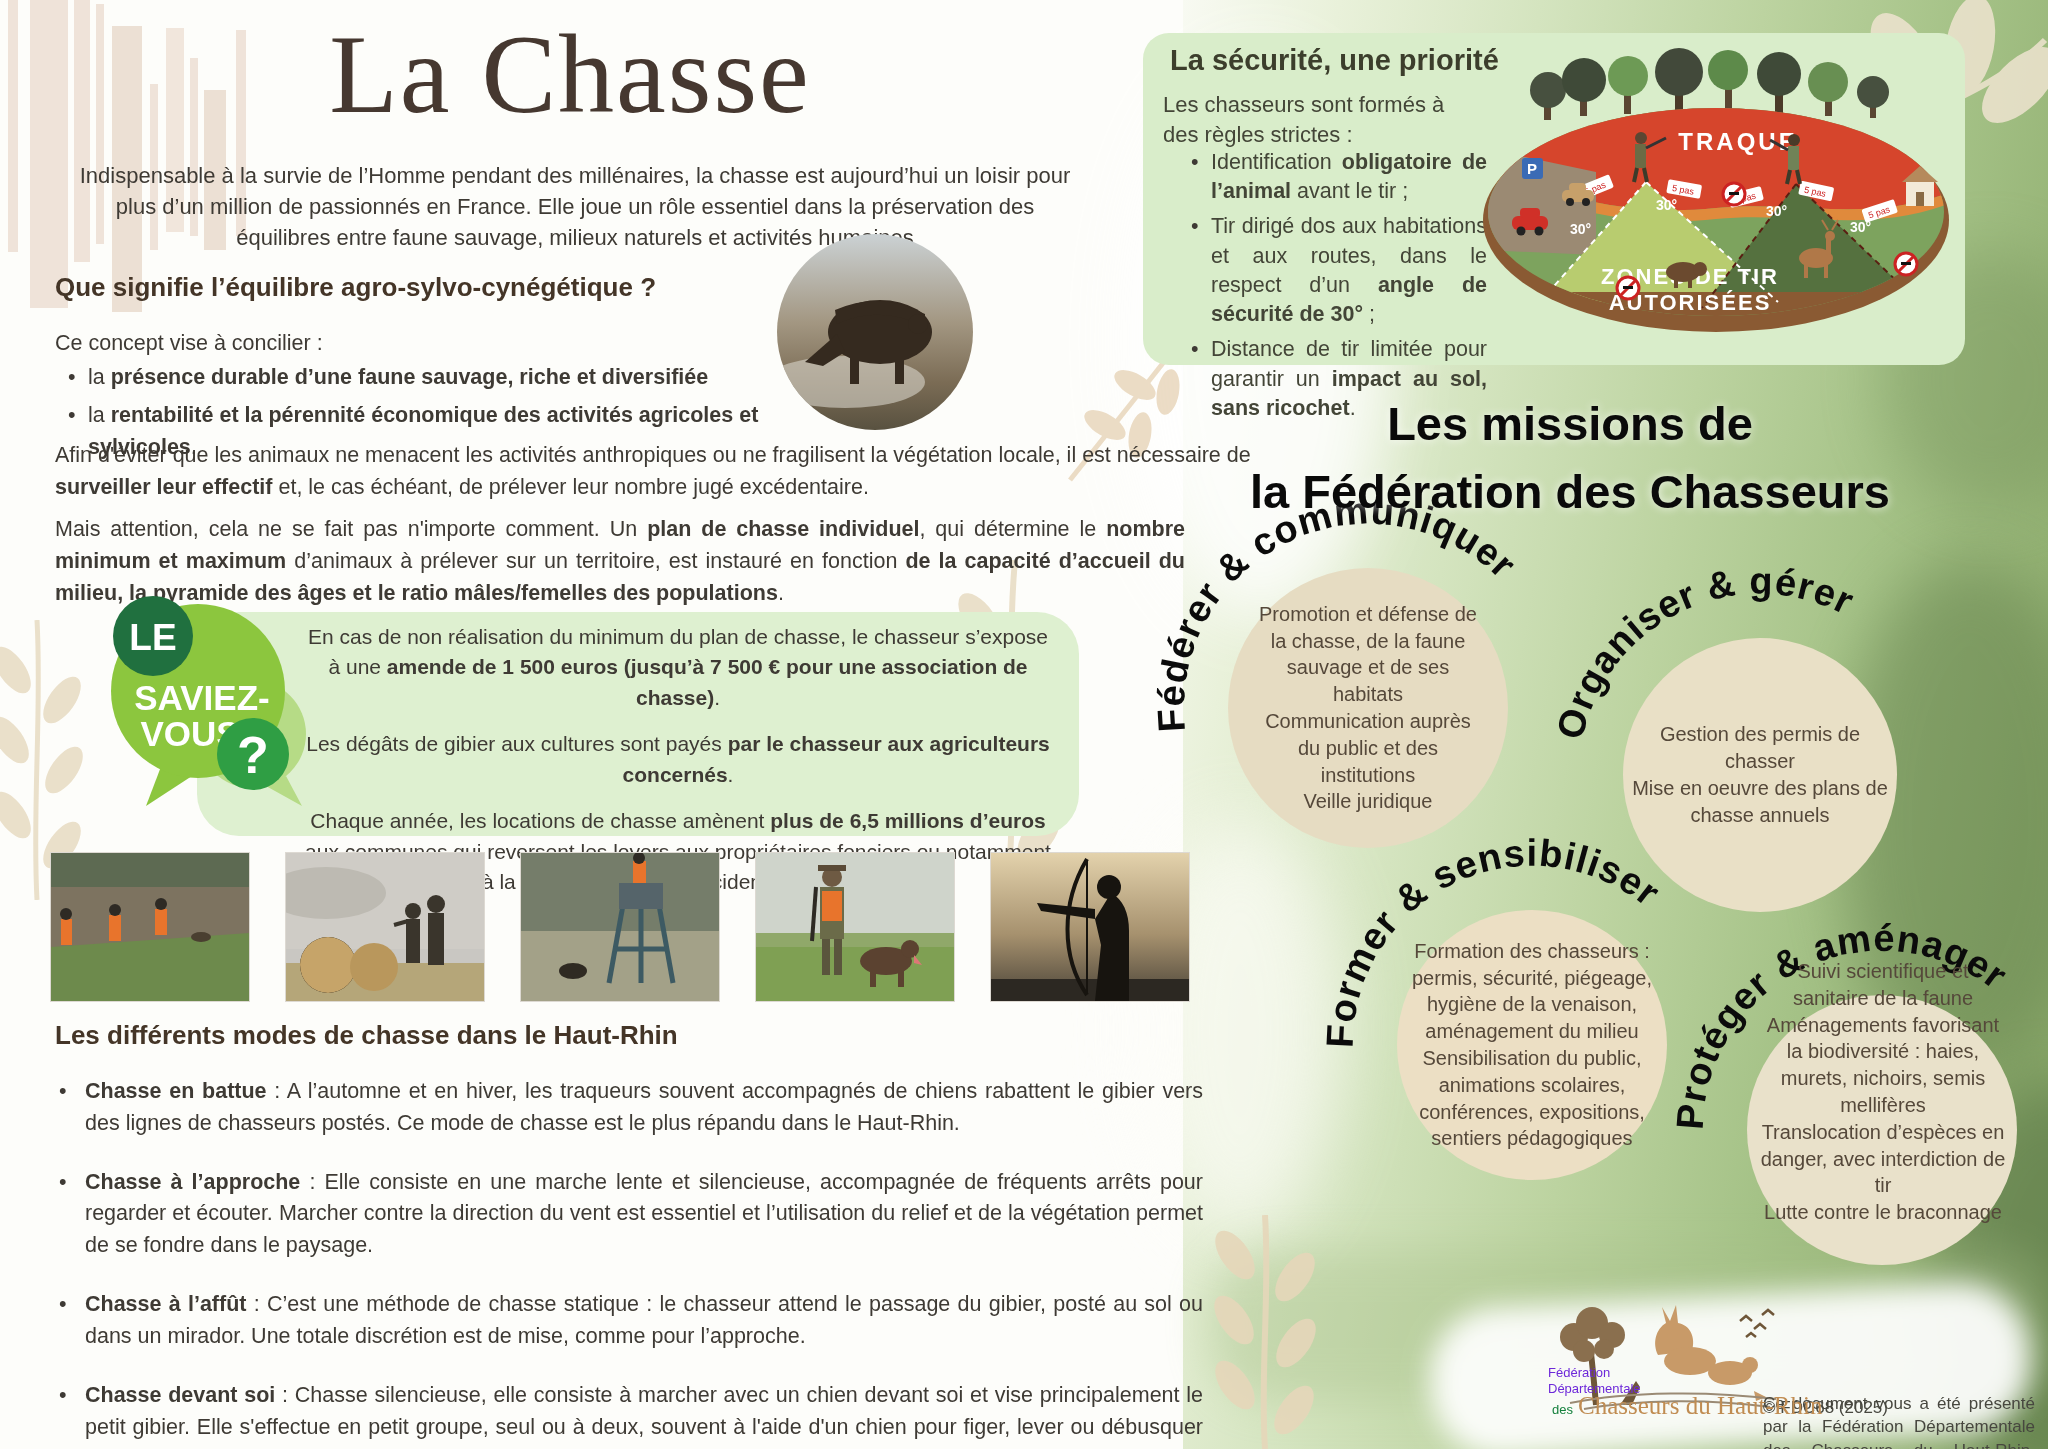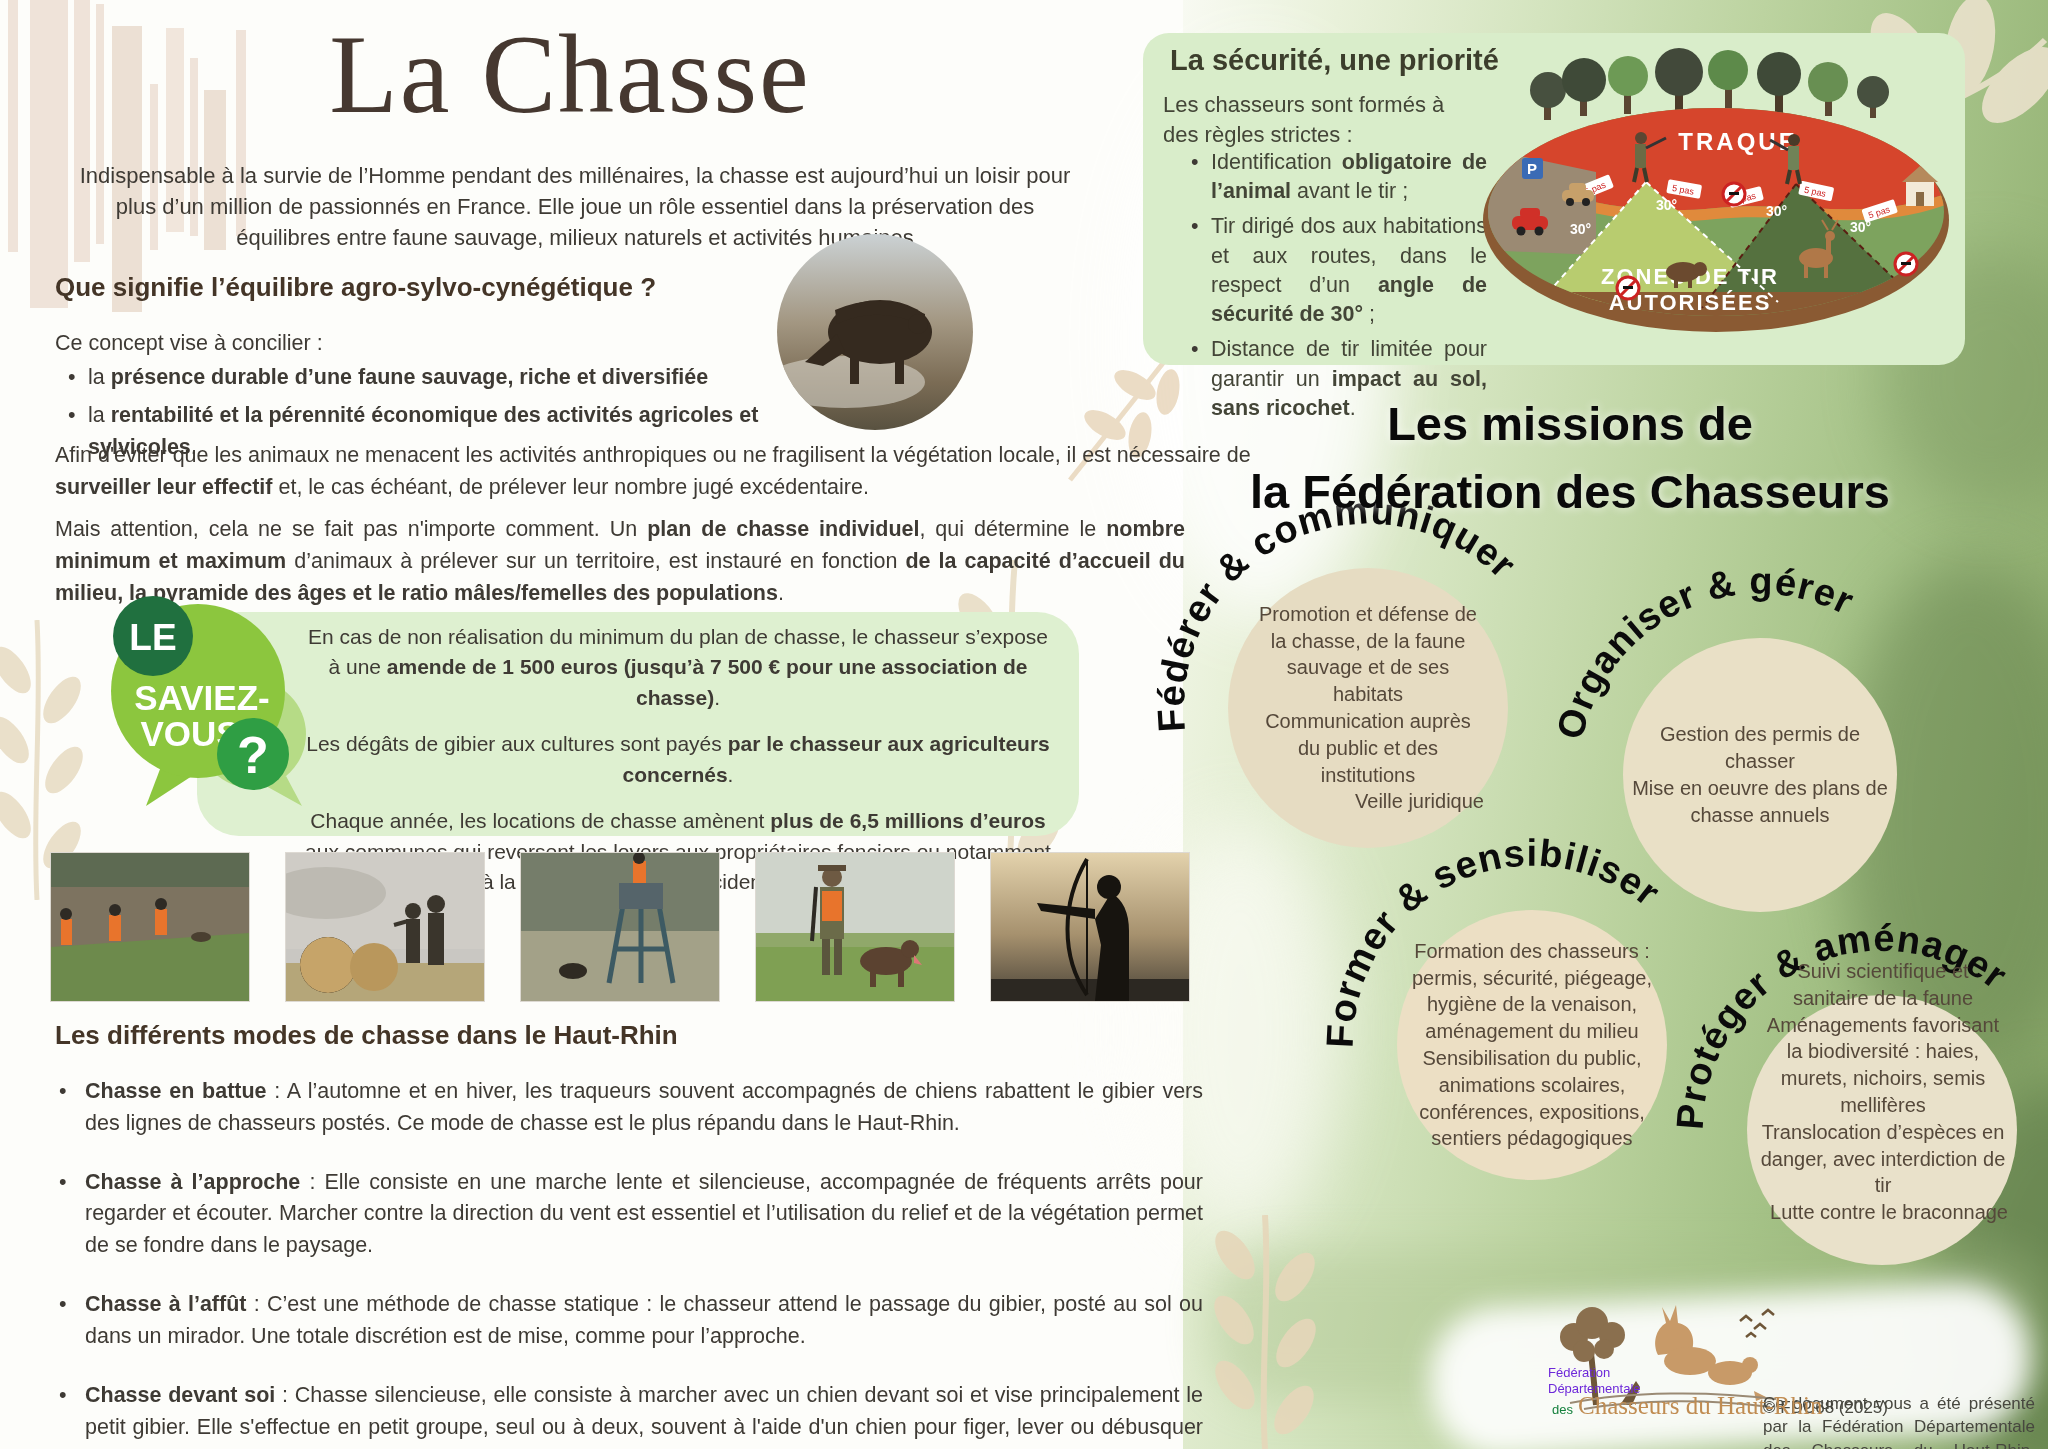--- a/index.html
+++ b/index.html
@@ -44,21 +44,21 @@
   .sec-h{left:1170px;top:44px;width:420px;font-size:29px;font-weight:bold;color:#3c3e2c;z-index:7;}
   .sec-lead{left:1163px;top:90px;width:320px;font-size:22px;line-height:1.35;z-index:7;color:#434537;}
   .sec-list{left:1185px;top:148px;width:302px;z-index:7;font-size:21.5px;line-height:1.36;color:#434537;}
   .sec-list li{text-align:justify;margin-bottom:5px;}
   .diagram{left:1478px;top:40px;z-index:7;}
   
   .missions-title{left:1200px;top:390px;width:740px;text-align:center;z-index:6;color:#0a0a0a;
       font-size:47px;font-weight:bold;line-height:1.45;text-shadow:0 0 10px rgba(255,255,255,.8);}
   .mission-arc{z-index:5;overflow:visible;}
   .mission-arc text{font-size:38px;font-weight:bold;fill:#0b0b0b;letter-spacing:1px;}
-  .m-items{position:absolute;display:flex;flex-direction:column;justify-content:center;align-items:flex-end;
+  .m-items{position:absolute;display:flex;flex-direction:column;justify-content:center;align-items:center;
       text-align:center;font-size:20px;line-height:1.34;color:#55483a;z-index:6;}
   
   .credit{left:1763px;top:1392px;width:272px;font-size:17px;line-height:1.38;text-align:justify;color:#47473f;z-index:7;}
   .copyright{left:1763px;top:1398px;font-size:17px;color:#47473f;z-index:7;}
   .logo-svg{left:1540px;top:1295px;z-index:7;}
   .logo-small{left:1548px;top:1365px;font-size:13px;line-height:1.2;color:#6d28d9;z-index:8;}
   .logo-des{left:1552px;top:1402px;font-size:13px;color:#15803d;z-index:8;}
   .logo-main{left:1578px;top:1392px;font-size:25px;font-family:"Liberation Serif",serif;color:#c08c52;z-index:8;}
   
   .mode-item{display:flex;margin-bottom:27px;}

